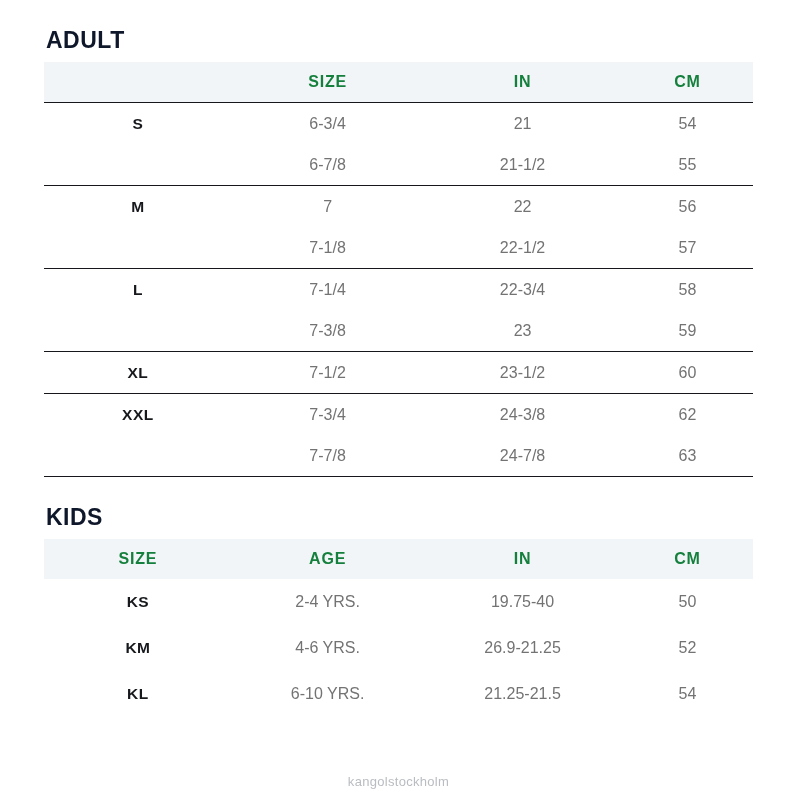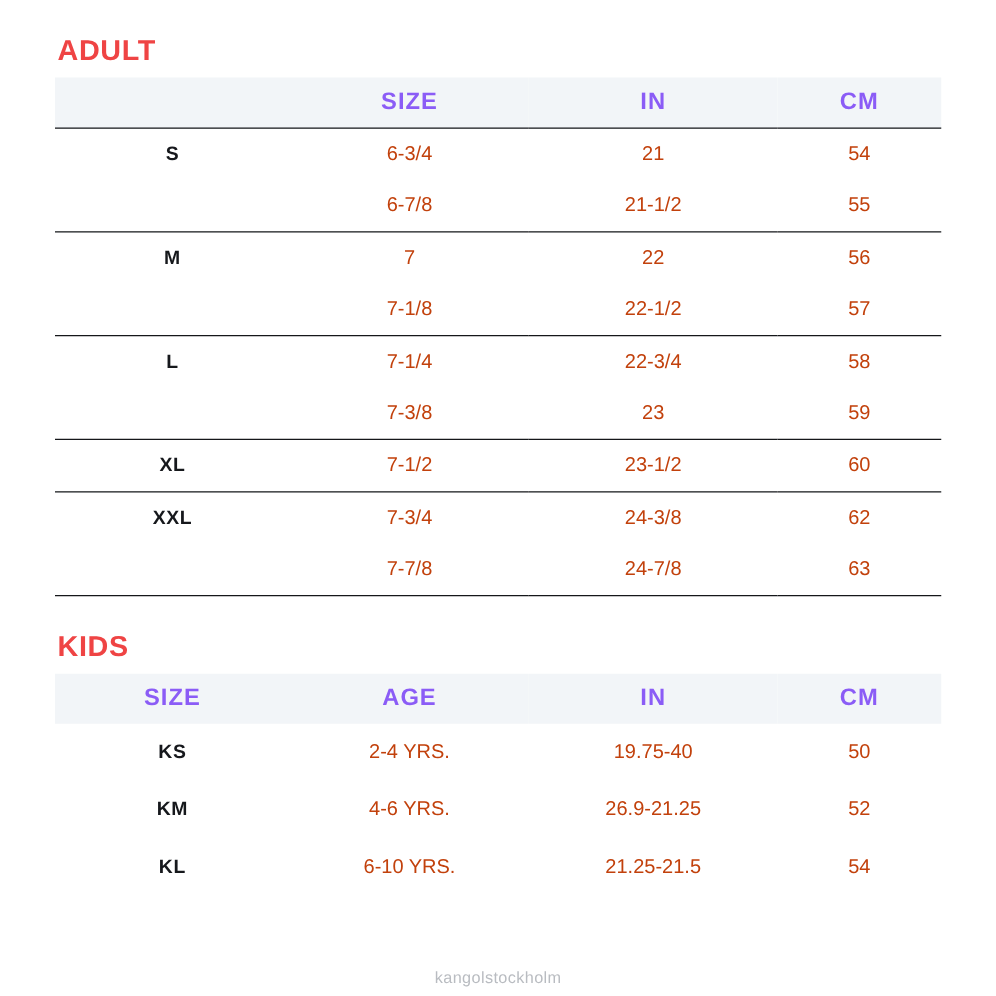--- a/index.html
+++ b/index.html
@@ -18,54 +18,54 @@
     width: 797px;
     height: 797px;
     position: relative;
     box-sizing: border-box;
     padding: 0 44px;
   }
   .section-title {
     font-size: 23px;
     font-weight: bold;
     letter-spacing: 0.5px;
-    color: #ef4444;
+    color: #0f172a;
     margin: 0;
     padding: 27px 0 8px 2px;
   }
   table {
     width: 100%;
     border-collapse: collapse;
     table-layout: fixed;
   }
   .adult-table col.c0 { width: 26.5%; }
   .adult-table col.c1 { width: 27%; }
   .adult-table col.c2 { width: 28%; }
   .adult-table col.c3 { width: 18.5%; }
 
   .kids-table col.c0 { width: 26.5%; }
   .kids-table col.c1 { width: 27%; }
   .kids-table col.c2 { width: 28%; }
   .kids-table col.c3 { width: 18.5%; }
 
   thead th {
     background: #f2f5f8;
-    font-size: 19px;
+    font-size: 16px;
     font-weight: bold;
     letter-spacing: 0.8px;
-    color: #8b5cf6;
+    color: #15803d;
     height: 40px;
     text-align: center;
     padding: 0;
   }
   tbody td {
     height: 41px;
     font-size: 16px;
     text-align: center;
-    color: #c2410c;
+    color: #737373;
     padding: 0;
     font-weight: normal;
   }
   tbody td.rowhead {
     font-weight: bold;
     font-size: 15.5px;
     letter-spacing: 0.5px;
     color: #16181c;
   }
   tr.group-start td {

